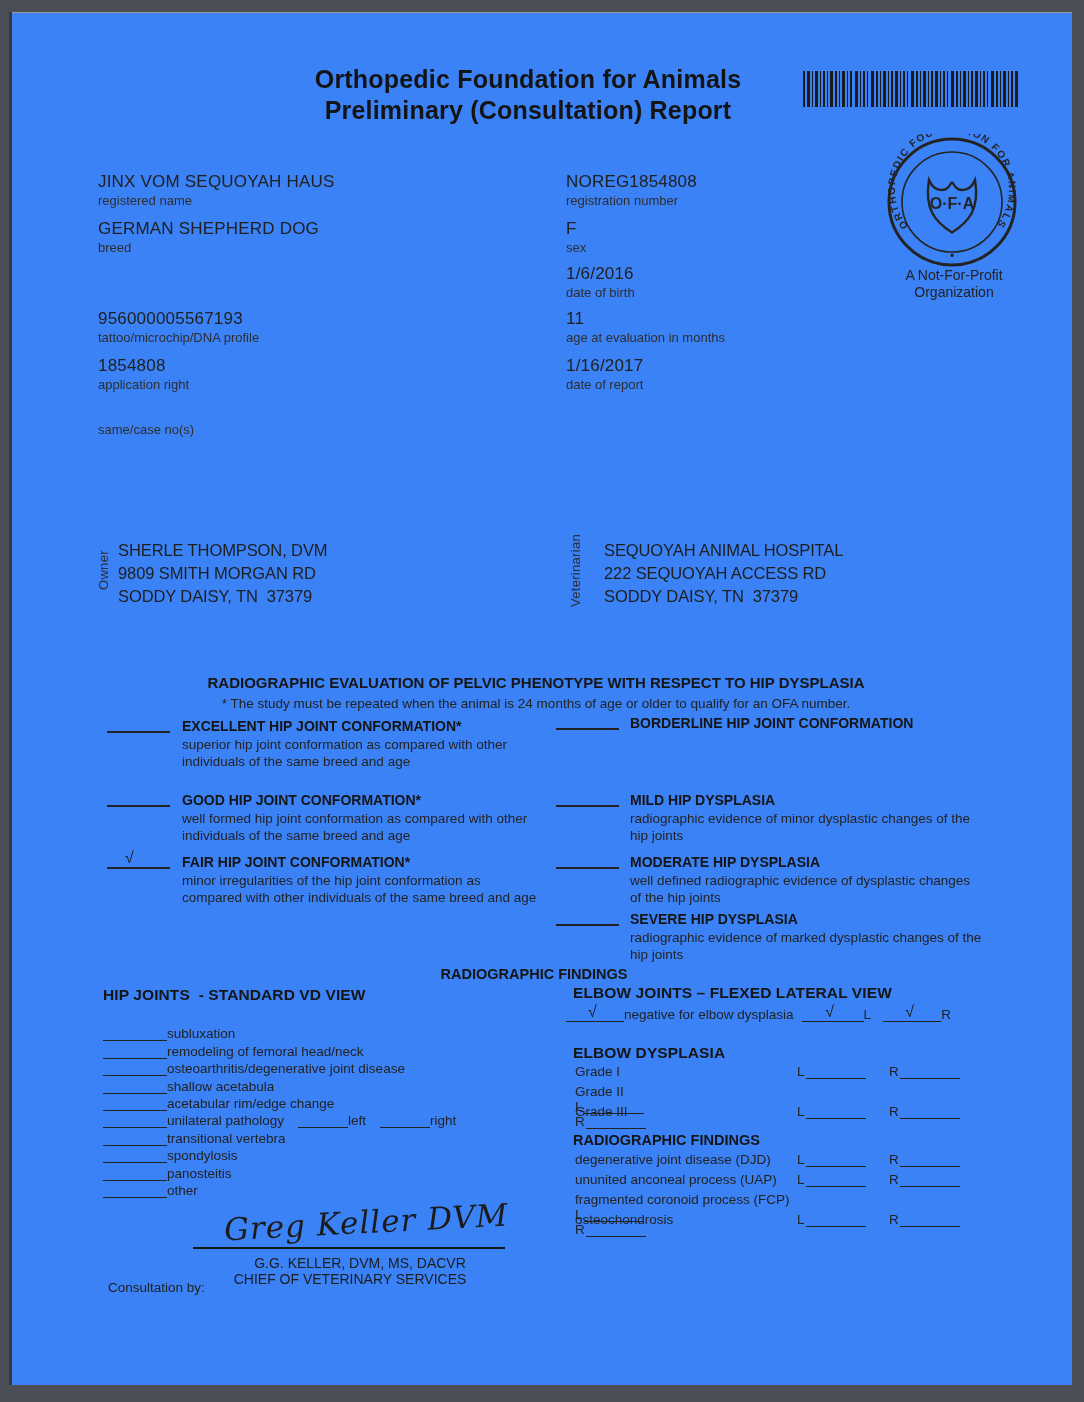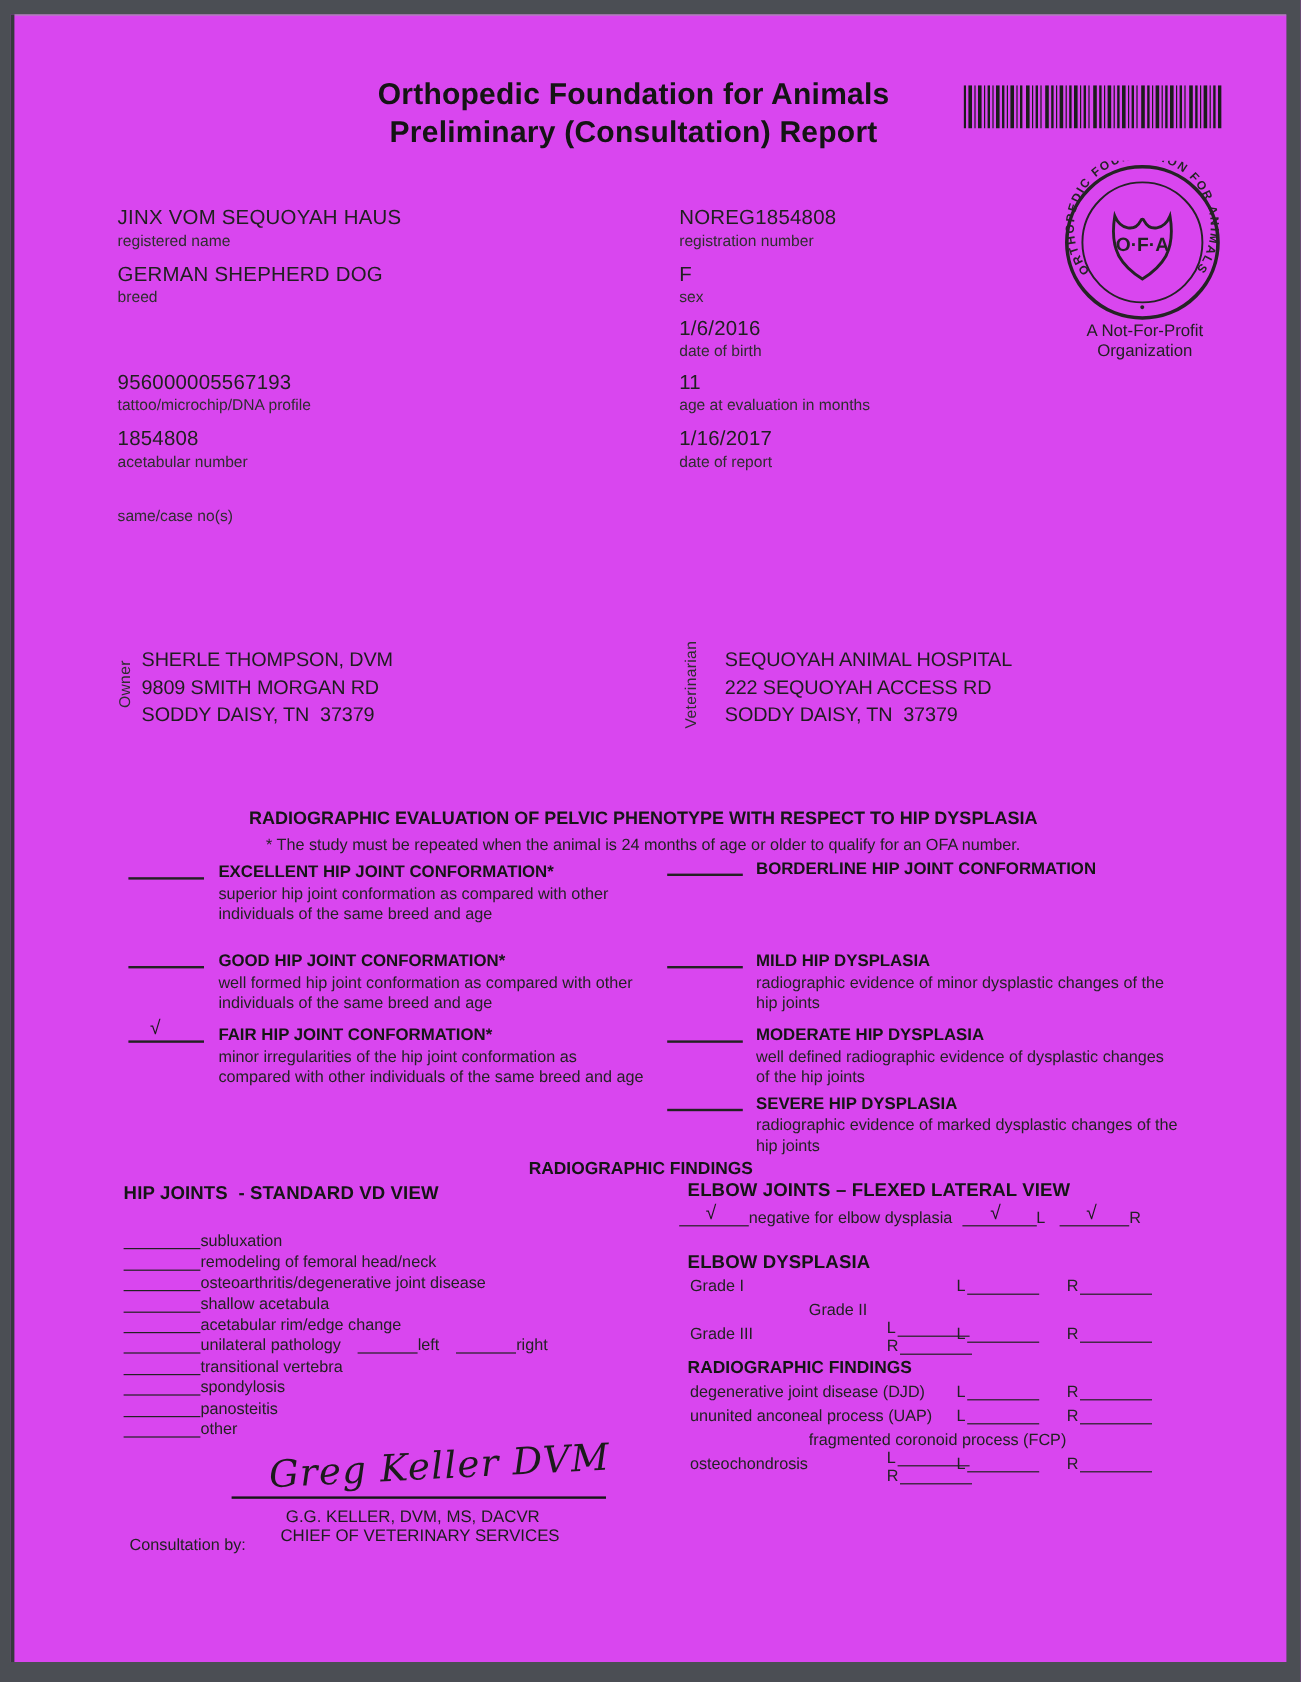--- a/index.html
+++ b/index.html
@@ -5,21 +5,21 @@
   html,body{margin:0;padding:0;}
   body{
     width:1084px;height:1402px;position:relative;overflow:hidden;
     background:#4b4e54;
     font-family:"Liberation Sans", sans-serif;
     color:#1c1c1c;
     -webkit-font-smoothing:antialiased;
   }
   .page{
     position:absolute;left:9px;top:12px;width:1060px;height:1373px;
-    background:#d946ef;
+    background:#3b82f6;
     border-left:3px solid #35383d;
     box-shadow:inset 0 1px 0 #9a9ca0;
   }
   .abs{position:absolute;}
   
   .ttl{position:absolute;top:52px;left:0;width:100%;text-align:center;
        transform:translateX(-14px);
        font-weight:bold;font-size:25px;line-height:31px;letter-spacing:.2px;color:#141414;}
   
   .field{position:absolute;}
@@ -49,31 +49,31 @@
   .uline{display:inline-block;border-bottom:1.5px solid #222;height:13px;flex:none;}
   .hip-rows{position:absolute;left:91px;top:1012px;}
   .hip-row{display:flex;align-items:flex-end;height:17.4px;font-size:13.5px;color:#222;}
   .hip-row .uline{width:64px;}
   .hip-row .hx{margin-left:14px;display:flex;align-items:flex-end;}
   .hip-row .hx .uline{width:50px;}
   .nrow{position:absolute;left:554px;top:995px;display:flex;align-items:flex-end;
         font-size:13.5px;color:#222;}
   .cl{position:relative;}
   .cl .chk{left:38%;bottom:0px;}
-  .erow{position:absolute;left:563px;display:flex;align-items:center;font-size:13.5px;color:#222;width:420px;}
+  .erow{position:absolute;left:563px;display:flex;align-items:flex-start;font-size:13.5px;color:#222;width:420px;}
   .erow .nm{width:222px;}
   .erow .lr{display:flex;align-items:flex-end;width:92px;}
   .erow .lr .uline{width:60px;margin-left:1px;}
   
   .sig-label{position:absolute;left:96px;top:1268px;font-size:13.5px;color:#222;}
   .sig-line{position:absolute;left:181px;top:1235px;width:312px;border-bottom:2px solid #161616;height:0;}
   .sig-script{position:absolute;left:212px;top:1192px;font-family:"DejaVu Serif",serif;
               font-style:italic;font-size:31px;color:#1b1b1b;transform:rotate(-3deg);
               letter-spacing:1px;white-space:nowrap;}
-  .sig-name{position:absolute;left:177px;top:1243px;width:310px;text-align:center;
+  .sig-name{position:absolute;left:193px;top:1243px;width:310px;text-align:center;
             font-size:14px;line-height:16px;color:#1d1d1d;}
   .sig-title{position:absolute;left:183px;top:1259px;width:310px;text-align:center;
              font-size:14px;color:#1d1d1d;}
   .tagline{position:absolute;left:842px;top:255px;width:200px;text-align:center;
            font-size:14px;line-height:17px;color:#222;}
 </style>
 </head>
 <body>
 
 <div class="page">
@@ -114,21 +114,21 @@
   <div class="field" style="left:86px;top:207px;">
     <div class="val">GERMAN SHEPHERD DOG</div>
     <div class="lbl">breed</div>
   </div>
   <div class="field" style="left:86px;top:297px;">
     <div class="val">956000005567193</div>
     <div class="lbl">tattoo/microchip/DNA profile</div>
   </div>
   <div class="field" style="left:86px;top:344px;">
     <div class="val">1854808</div>
-    <div class="lbl">acetabular number</div>
+    <div class="lbl">application right</div>
   </div>
   <div class="field" style="left:86px;top:410px;">
     <div class="lbl" style="margin-top:0;">same/case no(s)</div>
   </div>
 
   <div class="field" style="left:554px;top:160px;">
     <div class="val">NOREG1854808</div>
     <div class="lbl">registration number</div>
   </div>
   <div class="field" style="left:554px;top:207px;">

